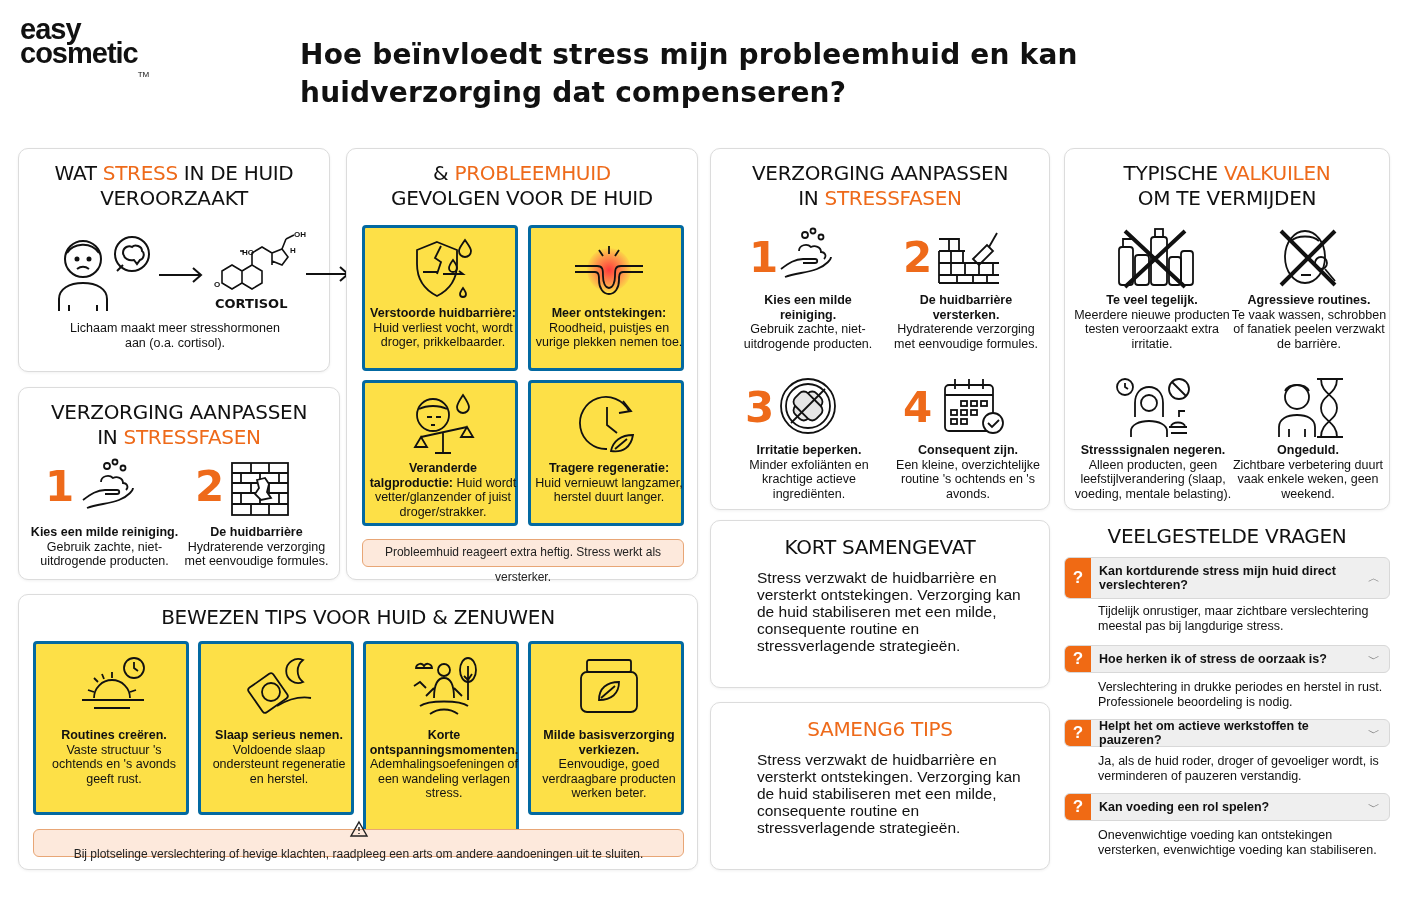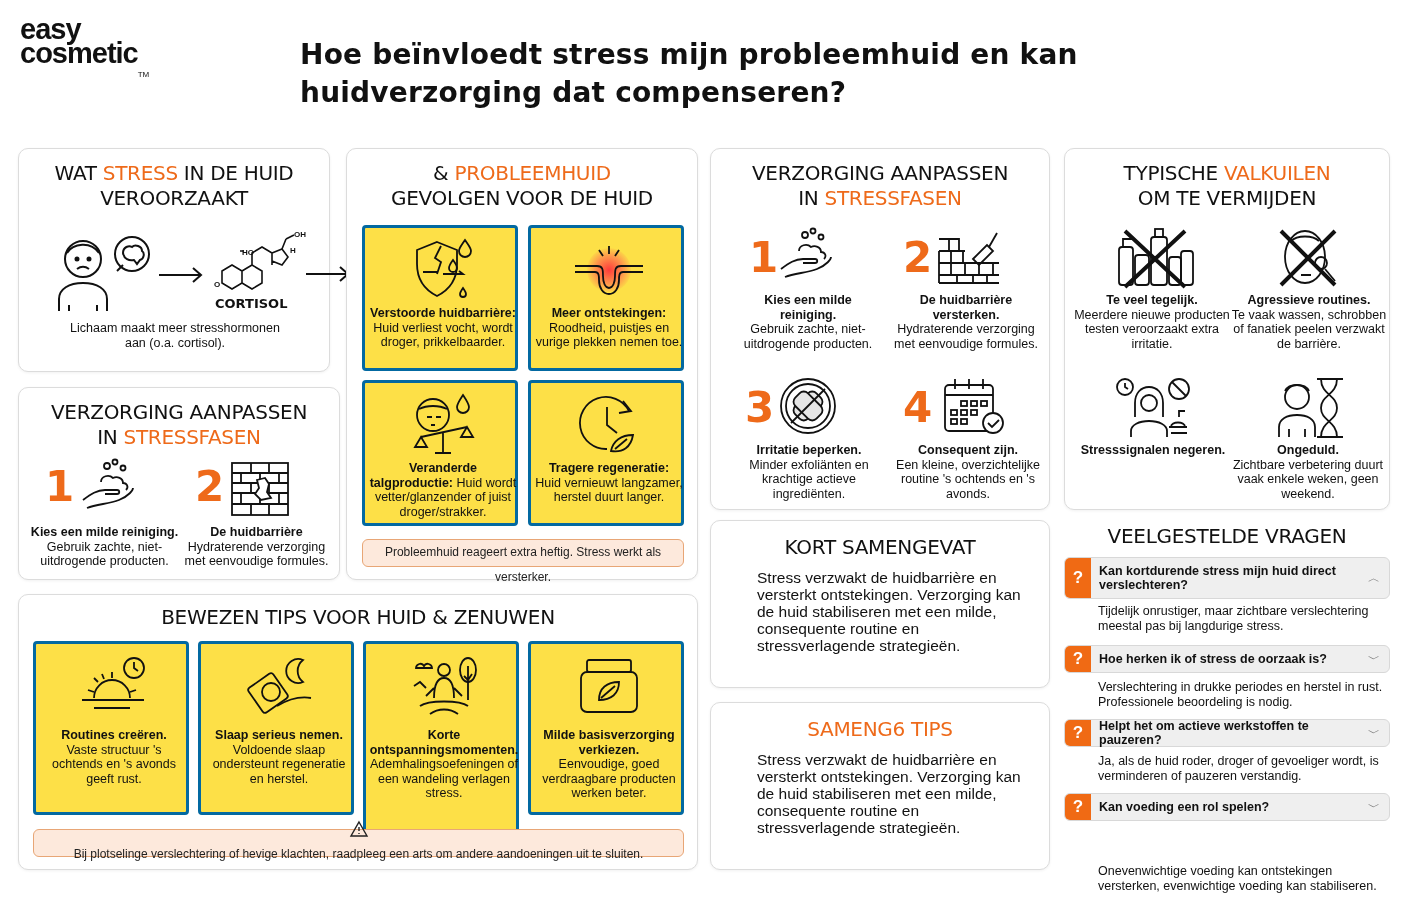--- a/index.html
+++ b/index.html
@@ -257,21 +257,21 @@
     <circle cx="10" cy="10" r="8"></circle>
       <path d="M10 6v4l3 2"></path>
       <path d="M20 40v-14c0-10 6-16 14-16s14 6 14 16v14"></path>
       <circle cx="34" cy="26" r="8"></circle>
       <path d="M16 60v-6c0-6 8-10 18-10s18 4 18 10v6"></path>
       <circle cx="64" cy="12" r="10"></circle>
       <path d="M57 5l14 14"></path>
       <path d="M54 50h18M56 50c0-6 14-6 14 0M56 56h16M64 40v-6h6"></path>
   </svg>
   <div class="txt" style="position:absolute;left:6px;top:294px;width:164px;">
-    <b>Stresssignalen negeren.</b><br>
+    <b>Stresssignalen negeren.</b><br><span>Alleen producten, geen leefstijlverandering (slaap, voeding, mentale belasting).</span>
   </div>
   <svg class="icon" style="left:212px;top:228px;" width="68" height="62" viewBox="0 0 68 62" fill="none" stroke="#111" stroke-width="1.8">
     <circle cx="20" cy="20" r="12"></circle>
       <path d="M8 14c4-8 20-8 24 0"></path>
       <path d="M2 60v-10c0-8 8-12 18-12s18 4 18 12v10M12 52v8M28 52v8"></path>
       <path d="M40 2h26M40 60h26M44 2c0 16 16 16 16 29S44 44 44 60M60 2c0 16-16 16-16 29s16 13 16 29"></path>
   </svg>
   <div class="txt" style="position:absolute;left:164px;top:294px;width:158px;">
     <b>Ongeduld.</b><br><span>Zichtbare verbetering duurt vaak enkele weken, geen weekend.</span>
   </div>
@@ -298,21 +298,21 @@
   <div class="faq-qtext">Helpt het om actieve werkstoffen te pauzeren?</div>
   <div class="faq-chev">﹀</div>
 </div>
 <div class="faq-a" style="top:754px;">Ja, als de huid roder, droger of gevoeliger wordt, is verminderen of pauzeren verstandig.</div>
 
 <div class="faq-q" style="top:793px;height:28px;">
   <div class="faq-mark">?</div>
   <div class="faq-qtext">Kan voeding een rol spelen?</div>
   <div class="faq-chev">﹀</div>
 </div>
-<div class="faq-a" style="top:828px;margin-top:36px;">Onevenwichtige voeding kan ontstekingen versterken, evenwichtige voeding kan stabiliseren.</div>
+<div class="faq-a" style="top:828px;">Onevenwichtige voeding kan ontstekingen versterken, evenwichtige voeding kan stabiliseren.</div>
 
 <div class="card" style="left:18px;top:594px;width:680px;height:276px;">
   <div class="card-title" style="margin-top:10px;">BEWEZEN TIPS VOOR HUID &amp; ZENUWEN</div>
   <div class="subcard" style="left:14px;top:46px;width:156px;height:174px;">
     <svg class="icon" style="left:44px;top:12px;" width="68" height="58" viewBox="0 0 68 58" fill="none" stroke="#111" stroke-width="1.8">
       <circle cx="54" cy="12" r="10"></circle>
         <path d="M54 6v6l4 3"></path>
         <path d="M14 42a18 18 0 0136 0"></path>
         <path d="M2 44h62M14 52h36M8 34l6 2M56 34l-6 2M14 22l4 4M32 16v6M22 18l2 5"></path>
     </svg>

